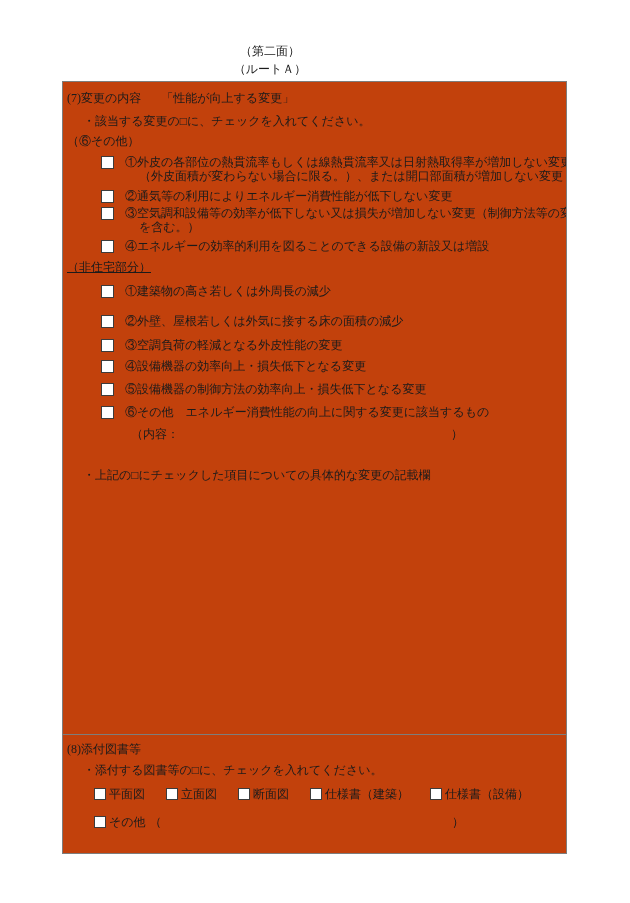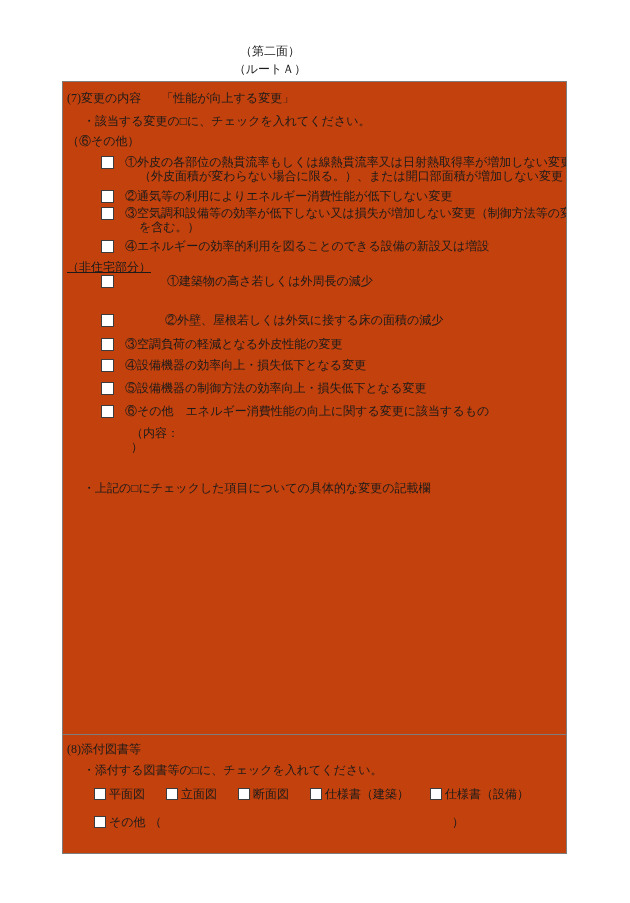--- a/index.html
+++ b/index.html
@@ -28,27 +28,27 @@
     background:#fff;flex:0 0 auto;margin-top:1px;margin-right:11px;
   }
   .cb.attached{margin-right:3px;width:10px;height:10px;}
   .ct{display:inline-block;}
   .ct .l1,.ct .l2{display:block;white-space:nowrap;}
   .ct .l2{padding-left:14px;}
   
   .mt-r1{margin-top:7px;}   .mt-r2{margin-top:6px;}
   .mt-r3{margin-top:3px;}   .mt-r4{margin-top:5px;}
   .mt-group2{margin-top:7px;text-decoration:underline;}
-  .mt-n1{gap:42px;}  .mt-n2{margin-top:25px;gap:40px;}
+  .mt-n1{margin-top:10px;}  .mt-n2{margin-top:16px;}
   .mt-n3{margin-top:10px;}  .mt-n4{margin-top:7px;}
   .mt-n5{margin-top:9px;}   .mt-n6{margin-top:9px;}
   .mt-group1{margin-top:6px;}
   .content-row{
     margin-top:8px;margin-left:68px;width:332px;
-    display:flex;justify-content:space-between;white-space:nowrap;flex-direction:column;
+    display:flex;justify-content:space-between;white-space:nowrap;
   }
   .content-row .spacer{flex:1;}
   .note{margin-top:27px;padding-left:20px;}
   .write-area{margin-top:4px;height:240px;}
   
   .s8-heading{margin-top:7px;padding-left:4px;}
   .s8-inst{margin-top:7px;padding-left:20px;}
   .doc-row{margin-top:10px;padding-left:31px;display:flex;white-space:nowrap;}
   .doc-item{display:flex;align-items:flex-start;margin-right:21px;text-align:center;}
   .doc-item:last-child{margin-right:0;}

